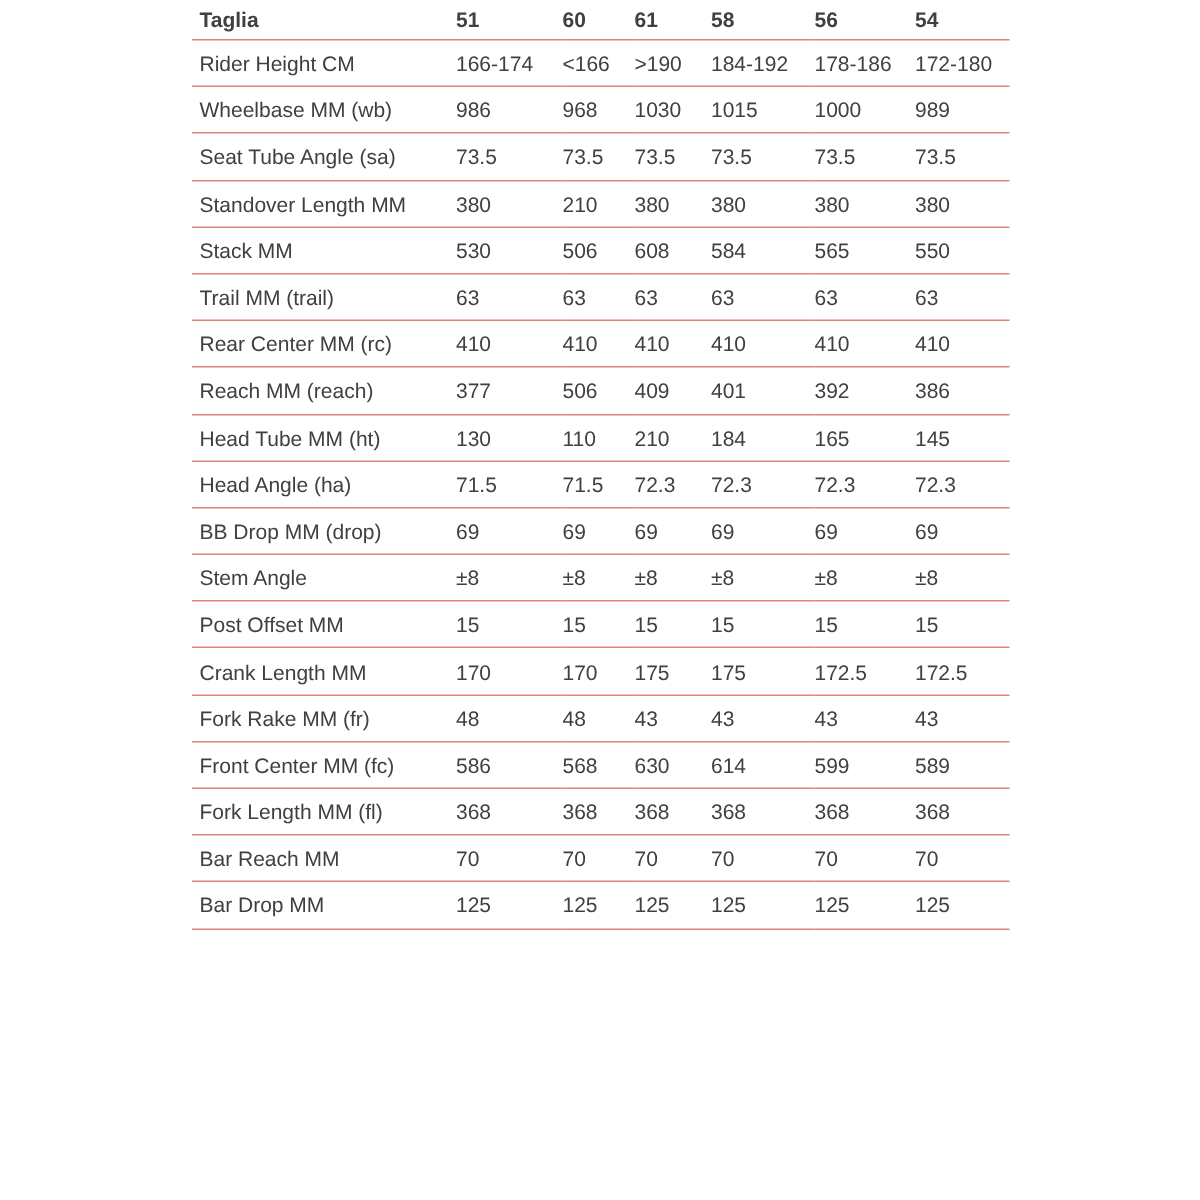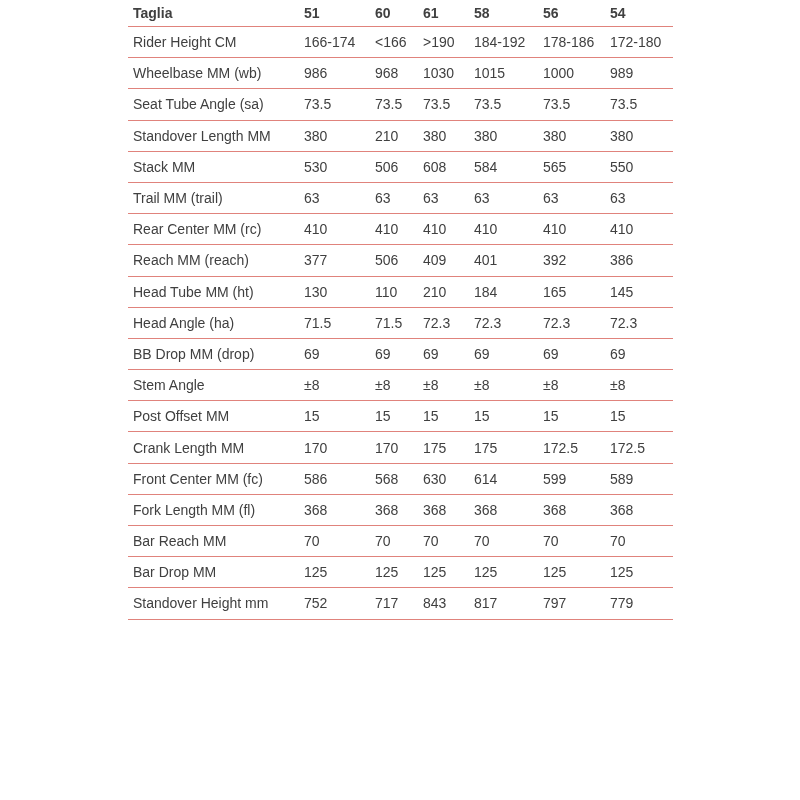--- a/index.html
+++ b/index.html
@@ -200,20 +200,29 @@
         <tr>
           <td class="label-cell">Crank Length MM</td>
           <td>170</td>
           <td>170</td>
           <td>175</td>
           <td>175</td>
           <td>172.5</td>
           <td>172.5</td>
         </tr>
         <tr>
+          <td class="label-cell">Fork Rake MM (fr)</td>
+          <td>48</td>
+          <td>48</td>
+          <td>43</td>
+          <td>43</td>
+          <td>43</td>
+          <td>43</td>
+        </tr>
+        <tr>
           <td class="label-cell">Front Center MM (fc)</td>
           <td>586</td>
           <td>568</td>
           <td>630</td>
           <td>614</td>
           <td>599</td>
           <td>589</td>
         </tr>
         <tr>
           <td class="label-cell">Fork Length MM (fl)</td>
@@ -235,24 +244,15 @@
         </tr>
         <tr>
           <td class="label-cell">Bar Drop MM</td>
           <td>125</td>
           <td>125</td>
           <td>125</td>
           <td>125</td>
           <td>125</td>
           <td>125</td>
         </tr>
-        <tr>
-          <td class="label-cell">Standover Height mm</td>
-          <td>752</td>
-          <td>717</td>
-          <td>843</td>
-          <td>817</td>
-          <td>797</td>
-          <td>779</td>
-        </tr>
       </tbody>
   </table>
 </div>
 
 </body></html>

